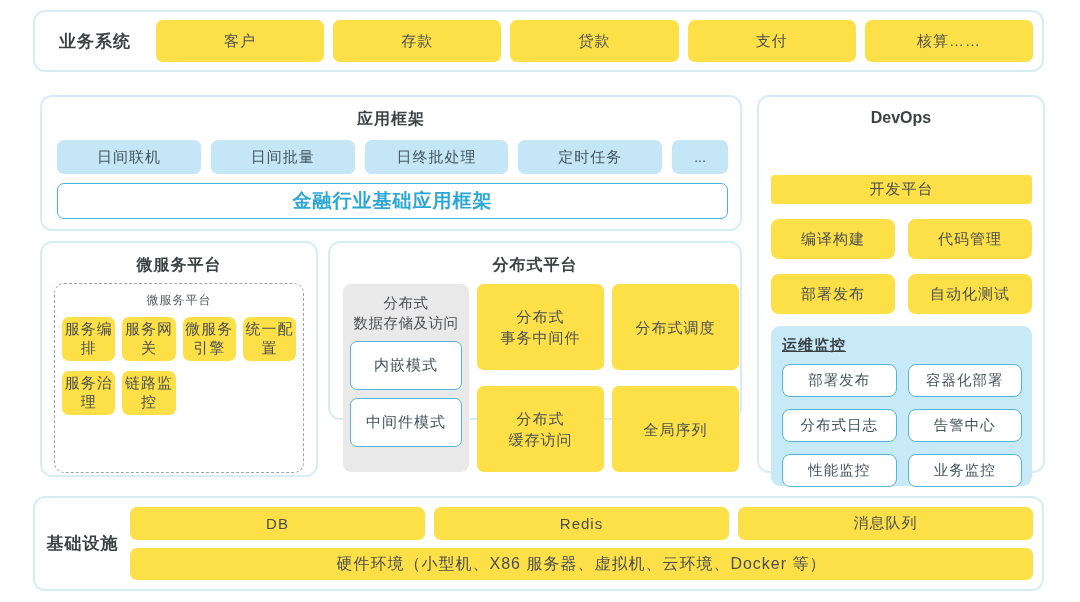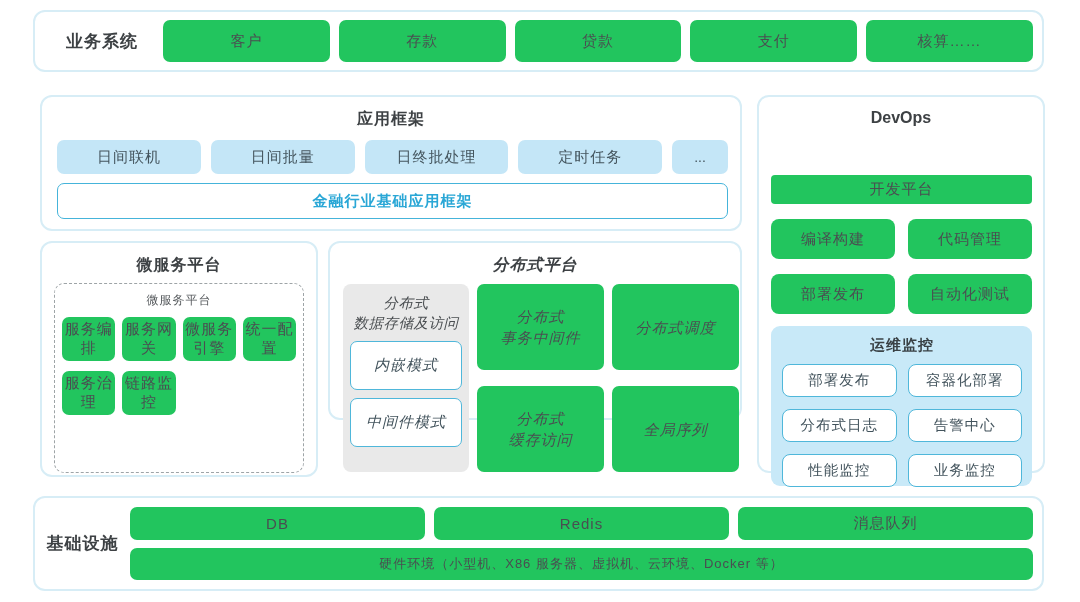--- a/index.html
+++ b/index.html
@@ -10,70 +10,70 @@
   }
   .panel{
     position:absolute;background:#fff;border:2px solid #d7edf6;
     border-radius:12px;box-sizing:border-box;
   }
   .section-title{
     font-size:16px;font-weight:600;color:#3d4144;text-align:center;
     letter-spacing:1px;
   }
   .gray-box{
-    background:#22c55e;border-radius:7px;display:flex;align-items:center;
+    background:#fde047;border-radius:7px;display:flex;align-items:center;
     justify-content:center;color:#4a4e51;font-size:15px;letter-spacing:1px;
     box-sizing:border-box;text-align:center;
   }
   .blue-box{
     background:#c4e6f7;border-radius:7px;display:flex;align-items:center;
     justify-content:center;color:#44555e;font-size:15px;letter-spacing:1px;
     box-sizing:border-box;
   }
   .white-blue-box{
     background:#fff;border:1.5px solid #4fb7da;border-radius:8px;
     display:flex;align-items:center;justify-content:center;
     color:#42535c;font-size:14.5px;letter-spacing:1px;box-sizing:border-box;
   }
   .side-label{
     font-size:17px;font-weight:600;color:#3d4144;letter-spacing:1px;
     display:flex;align-items:center;justify-content:center;
   }
   .two-line{flex-direction:column;line-height:1.35;}
 
   
-  #business{left:33px;top:10px;width:1011px;height:62px;display:flex;align-items:center;padding:0 9px 0 15px;}
+  #business{left:33px;top:10px;width:1011px;height:62px;display:flex;align-items:center;padding:0 9px 0 8px;}
   #business .side-label{width:104px;flex:0 0 104px;}
   #business .gray-box{flex:1;height:42px;margin-left:9px;}
 
   
   #appframe{left:40px;top:95px;width:702px;height:136px;}
   #appframe .section-title{margin-top:12px;}
   #appframe .modules{display:flex;gap:10px;margin:10px 12px 0 15px;}
   #appframe .modules .blue-box{flex:1;height:34px;}
   #appframe .modules .blue-box.small{flex:0 0 56px;font-size:14px;letter-spacing:0;}
   #appframe .base{
     margin:9px 12px 0 15px;height:34px;background:#fff;
     border:1.5px solid #45b4da;border-radius:7px;display:flex;align-items:center;
-    justify-content:center;color:#2aa7d6;font-size:15px;font-weight:600;letter-spacing:1px;
+    justify-content:center;color:#2aa7d6;font-size:19px;font-weight:600;letter-spacing:1px;
   }
 
   
   #micro{left:40px;top:241px;width:278px;height:236px;}
   #micro .section-title{margin-top:12px;}
   #micro .dashed{
     margin:7px 12px 0 12px;height:190px;border:1px dashed #9ea4a7;
     border-radius:10px;box-sizing:border-box;padding:8px 7px 7px 7px;
   }
   #micro .inner-title{font-size:12px;color:#55595c;text-align:center;letter-spacing:1px;}
   #micro .grid{display:grid;grid-template-columns:1fr 1fr 1fr 1fr;gap:10px 7px;margin-top:8px;}
   #micro .grid .gray-box{height:44px;}
 
   
-  #dist{left:328px;top:241px;width:414px;height:179px;font-style:italic;}
+  #dist{left:328px;top:241px;width:414px;height:179px;}
   #dist .section-title{margin-top:12px;}
   #dist .content{display:flex;gap:8px;margin:8px 7px 0 13px;height:188px;}
   #dist .storage{
     width:126px;flex:0 0 126px;background:#e9e9e9;border-radius:8px;
     box-sizing:border-box;padding:10px 7px 7px 7px;text-align:center;
   }
   #dist .storage .stitle{font-size:14.5px;color:#4a4e51;line-height:1.35;letter-spacing:.5px;}
   #dist .storage .white-blue-box{height:49px;margin-top:8px;border-radius:7px;font-size:15px;}
   #dist .col{width:127px;flex:0 0 127px;display:flex;flex-direction:column;gap:16px;}
   #dist .col .gray-box{flex:1;line-height:1.4;}
@@ -83,33 +83,33 @@
   #devops .section-title{margin-top:12px;letter-spacing:0;}
   #devops .inner{margin:12px 11px 0 12px;}
   #devops .full{height:29px;border-radius:4px;margin-top:48px;}
   #devops .toolrow{display:flex;gap:13px;margin-top:15px;}
   #devops .toolrow .gray-box{flex:1;height:40px;border-radius:8px;}
   #devops .monitor{
     margin-top:12px;background:#c8e9f8;border-radius:9px;box-sizing:border-box;
     padding:8px 10px 8px 11px;height:160px;
   }
   #devops .monitor .mtitle{
-    font-size:15px;font-weight:700;color:#3a4246;text-align:center;
-    letter-spacing:1px;margin:2px 0 9px 0;
+    font-size:15px;font-weight:700;color:#3a4246;text-align:left;
+    letter-spacing:1px;margin:2px 0 9px 0;text-decoration:underline;
   }
   #devops .mgrid{display:grid;grid-template-columns:1fr 1fr;gap:12px 11px;}
   #devops .mgrid .white-blue-box{height:33px;}
 
   
   #infra{left:33px;top:496px;width:1011px;height:95px;display:flex;align-items:center;padding:0 9px 0 0;}
   #infra .side-label{width:95px;flex:0 0 95px;}
   #infra .stack{flex:1;display:flex;flex-direction:column;gap:8px;}
   #infra .row{display:flex;gap:9px;}
   #infra .row .gray-box{flex:1;height:33px;}
-  #infra .hardware{height:32px;font-size:13px;}
+  #infra .hardware{height:32px;font-size:16px;}
 </style>
 </head>
 <body>
 
 <div id="canvas">
 
   <div class="panel" id="business">
     <div class="side-label">业务系统</div>
     <div class="gray-box">客户</div>
     <div class="gray-box">存款</div>

